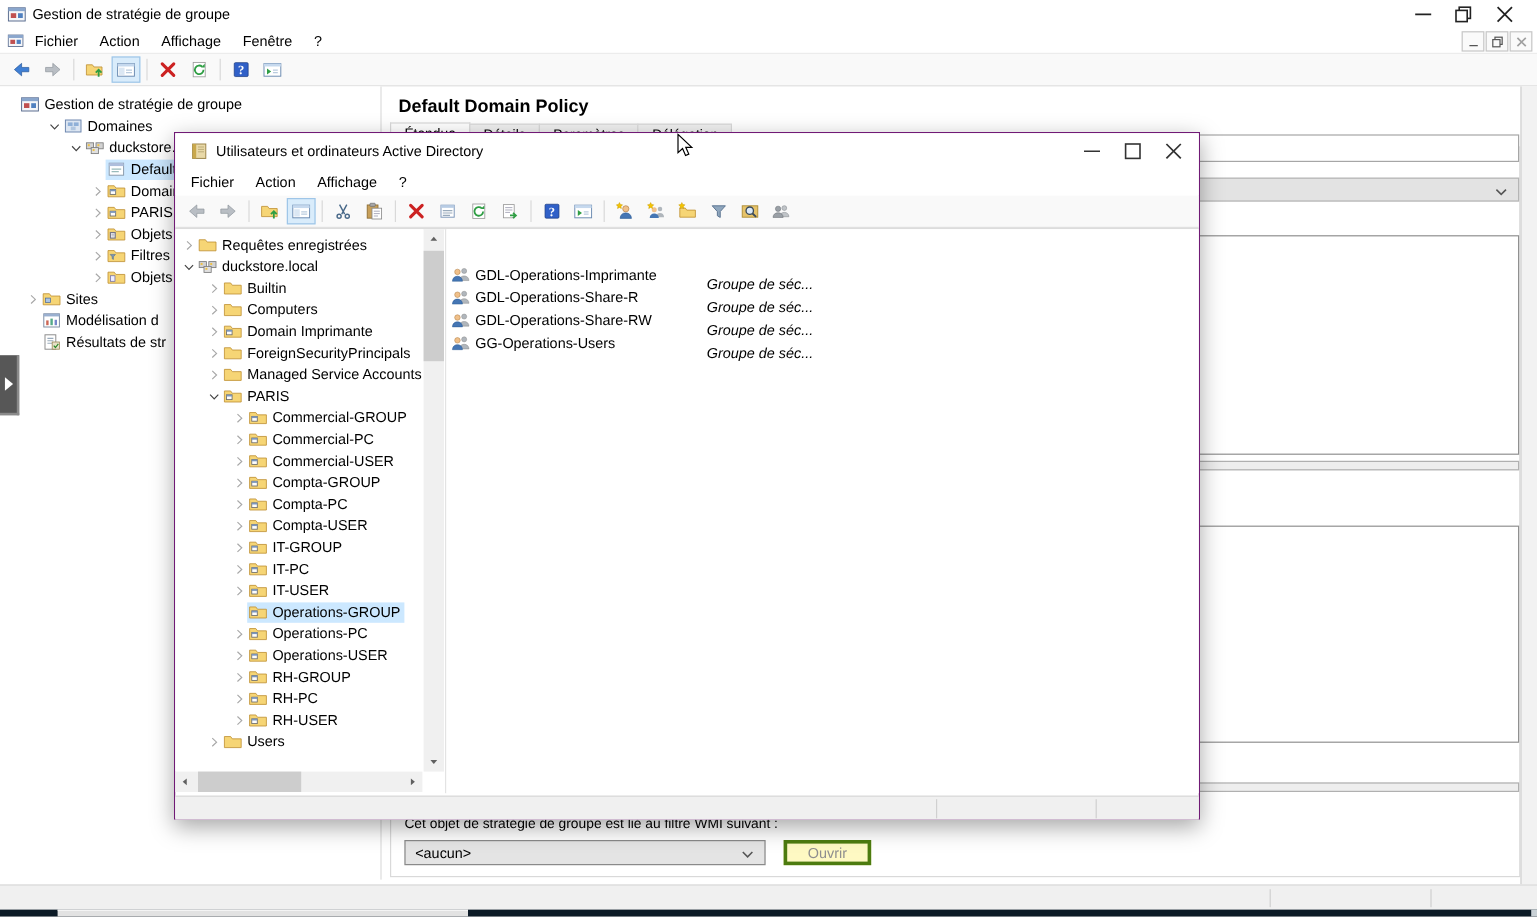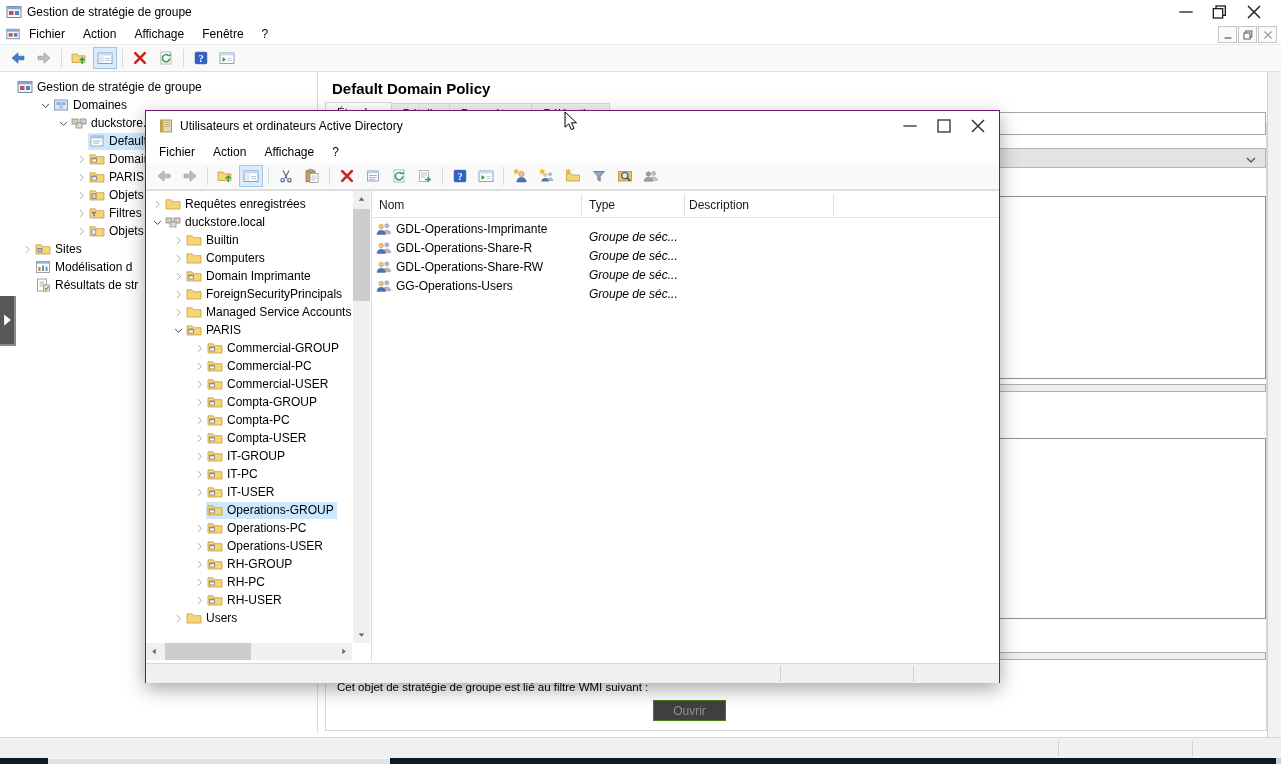--- a/index.html
+++ b/index.html
@@ -37,21 +37,21 @@
   .tab.active{background:#fff;height:20px;border-bottom-color:#fff;}
   .g-page{left:325px;top:122px;width:942px;height:609px;border:1px solid #d9d9d9;}
   .g-box-top{left:336px;top:112px;width:930px;height:23px;background:#fff;border:1px solid #a6a6a6;}
   .g-dd-top{left:336px;top:148px;width:930px;height:20px;background:#e3e3e3;border:1px solid #b5b5b5;}
   .dd-chevron{position:absolute;right:6px;top:3px;}
   .g-box1{left:336px;top:196px;width:930px;height:183px;background:#fff;border:1px solid #909090;}
   .g-box2{left:336px;top:438px;width:930px;height:181px;background:#fff;border:1px solid #909090;}
   .g-hs{height:8px;background:#eeeeee;border:1px solid #b0b0b0;}
   .g-wmi-label{left:337px;top:681px;font-size:11.5px;}
   .g-wmi-dd{left:337px;top:700px;width:301px;height:21px;background:#e4e4e4;border:1px solid #8a8a8a;display:flex;align-items:center;padding-left:8px;}
-  .g-open{left:653px;top:700px;width:73px;height:21px;background:#404040;border:1px solid #4d7c0f;color:#8f8f8f;font-size:12px;font-family:inherit;}
+  .g-open{left:653px;top:700px;width:73px;height:21px;background:#fef9c3;border:3px solid #4d7c0f;color:#8f8f8f;font-size:12px;font-family:inherit;}
   .g-strip{left:1267px;top:72px;width:14px;height:665px;background:#f2f2f2;border-left:1px solid #d0d0d0;}
   .g-status{left:0;top:737px;width:1281px;height:21px;background:#f0f0f0;border-top:1px solid #d9d9d9;}
   .g-status .cell-div{position:absolute;top:3px;height:15px;width:1px;background:#d0d0d0;}
   .flyout{left:0;top:296px;width:16px;height:50px;background:#575757;border-right:2px solid #8a8a8a;border-bottom:2px solid #8a8a8a;display:flex;align-items:center;justify-content:center;z-index:20;}
   .taskbar{left:0;top:758px;width:1281px;height:6px;background:#0c1a26;z-index:40;}
   .tb-app{position:absolute;left:48px;top:0;width:342px;height:6px;background:#e2e2e2;border-top:1px solid #f8f8f8;}
   .tb-tray{position:absolute;right:0;top:0;width:5px;height:6px;background:#c9d1d6;}
   
   .aduc{left:145px;top:110px;width:855px;height:573px;background:#fff;border:1px solid #701a75;
     box-shadow:0 6px 18px rgba(0,0,0,.35);z-index:30;}
@@ -441,20 +441,28 @@
         <svg viewBox="0 0 16 16" width="14" height="14">
           <path d="M4 6l4 4 4-4" fill="none" stroke="#555" stroke-width="1.3"></path>
         </svg>
       </span>
   </div>
   <div class="abs g-box1"></div>
   <div class="abs g-hs" style="left:337px;top:384px;width:929px;"></div>
   <div class="abs g-box2"></div>
   <div class="abs g-hs" style="left:337px;top:652px;width:929px;"></div>
   <div class="abs g-wmi-label">Cet objet de stratégie de groupe est lié au filtre WMI suivant :</div>
+  <div class="abs g-wmi-dd">
+    <span>&lt;aucun&gt;</span>
+    <span class="dd-chevron icon" style="top:3px">
+        <svg viewBox="0 0 16 16" width="14" height="14">
+          <path d="M4 6l4 4 4-4" fill="none" stroke="#555" stroke-width="1.3"></path>
+        </svg>
+      </span>
+  </div>
   <button class="abs g-open">Ouvrir</button>
   <div class="abs g-strip"></div>
   <div class="abs g-status">
     <span class="cell-div" style="left:1058px"></span>
     <span class="cell-div" style="left:1192px"></span>
   </div>
 
   <div class="abs flyout">
     <span class="icon" style="width:9px;height:9px">
         <svg viewBox="0 0 8 10" width="8" height="10">
@@ -1091,28 +1099,20 @@
         </span>
       <span class="thumb"></span>
       <span class="arr" style="left:189px">
           <svg viewBox="0 0 16 16" width="9" height="9">
             <path d="M12 8L6 3v10z" fill="#606060"></path>
           </svg>
         </span>
     </div>
 
     <div class="abs a-list">
-      <div class="a-lh">
-        <span class="col" style="left:7px">Nom</span>
-        <span class="col" style="left:217px">Type</span>
-        <span class="col" style="left:317px">Description</span>
-        <span class="col-div" style="left:209px"></span>
-        <span class="col-div" style="left:312px"></span>
-        <span class="col-div" style="left:461px"></span>
-      </div>
       <div id="aduc-rows" style="position:absolute;left:0;top:29px;width:627px;">
           <div class="lrow">
             <span class="icon">
               <svg viewBox="0 0 16 16">
                 <circle cx="10.8" cy="4.8" r="2.1" fill="#b0b6bc" stroke="#888" stroke-width=".4"></circle>
                 <path d="M6.8 12.8c0-2.4 1.8-3.9 4-3.9s4 1.5 4 3.9z" fill="#b0b6bc" stroke="#888" stroke-width=".4"></path>
                 <circle cx="5.2" cy="5.6" r="2.3" fill="#f0c08a" stroke="#a8753a" stroke-width=".4"></circle>
                 <path d="M1 13.4c0-2.6 1.9-4.2 4.2-4.2s4.2 1.6 4.2 4.2z" fill="#4576b4" stroke="#2a5a94" stroke-width=".4"></path>
               </svg>
             </span>

